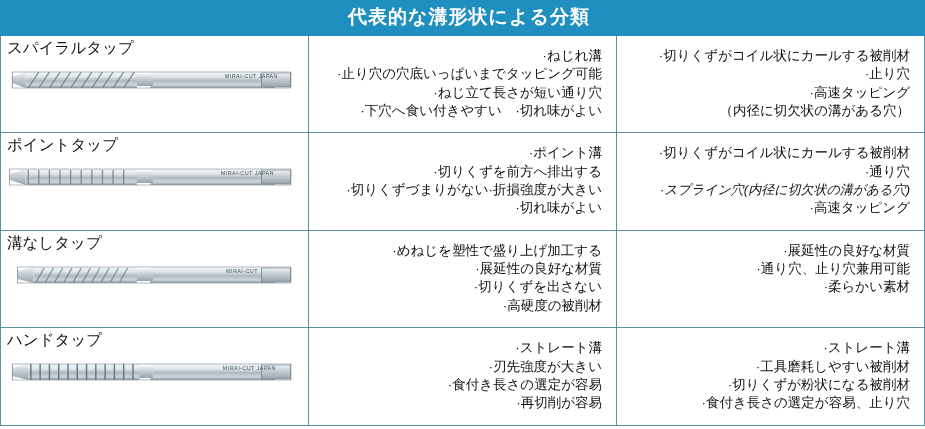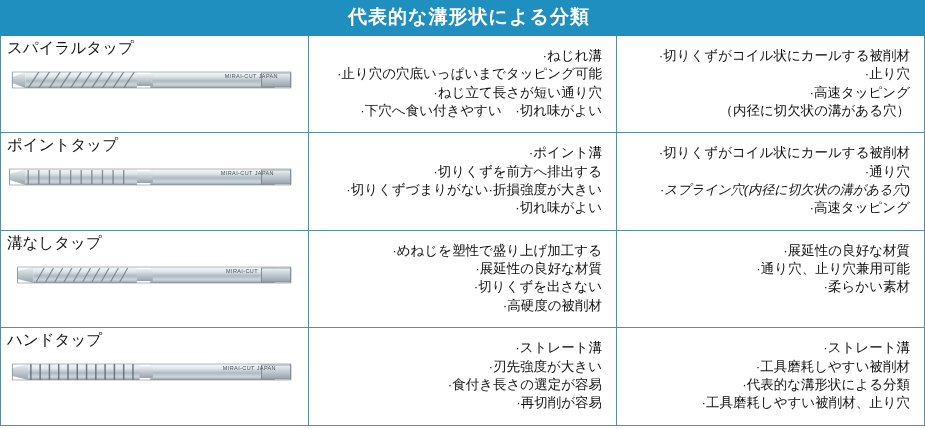--- a/index.html
+++ b/index.html
@@ -292,20 +292,20 @@
             <li>·ストレート溝</li>
             <li>·刃先強度が大きい</li>
             <li>·食付き長さの選定が容易</li>
             <li>·再切削が容易</li>
           </ul>
         </td>
         <td class="cell">
           <ul class="use-list">
             <li>·ストレート溝</li>
             <li>·工具磨耗しやすい被削材</li>
-            <li>·代表的な溝形状による分類</li>
-            <li>·工具磨耗しやすい被削材、止り穴</li>
+            <li>·切りくずが粉状になる被削材</li>
+            <li>·食付き長さの選定が容易、止り穴</li>
           </ul>
         </td>
       </tr>
     </tbody>
   </table>
 </div>
 
 </body></html>

